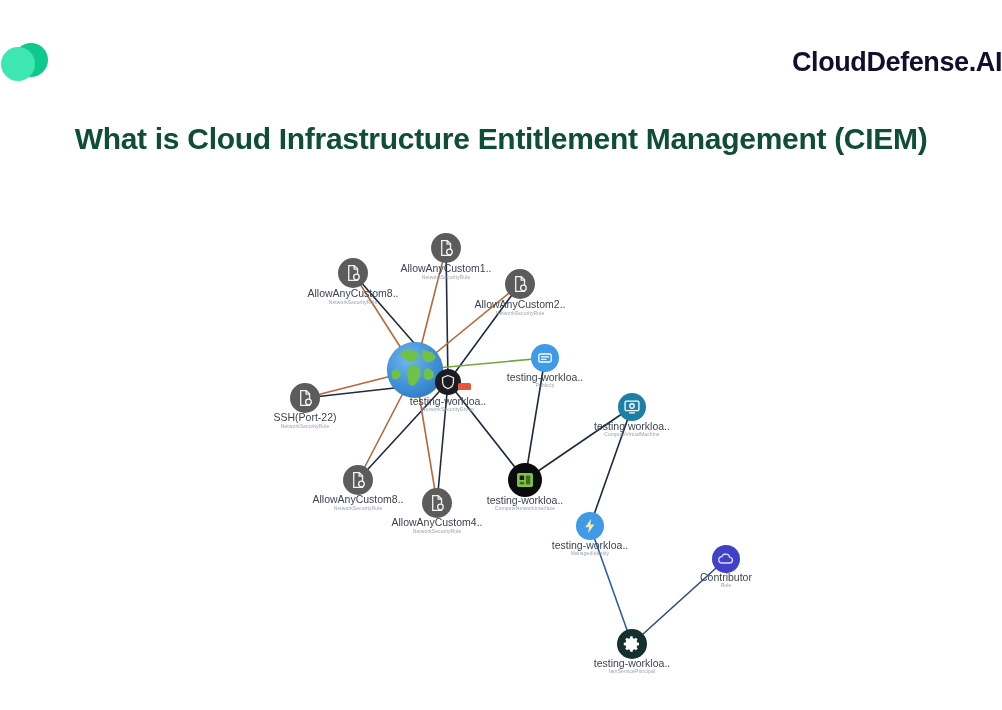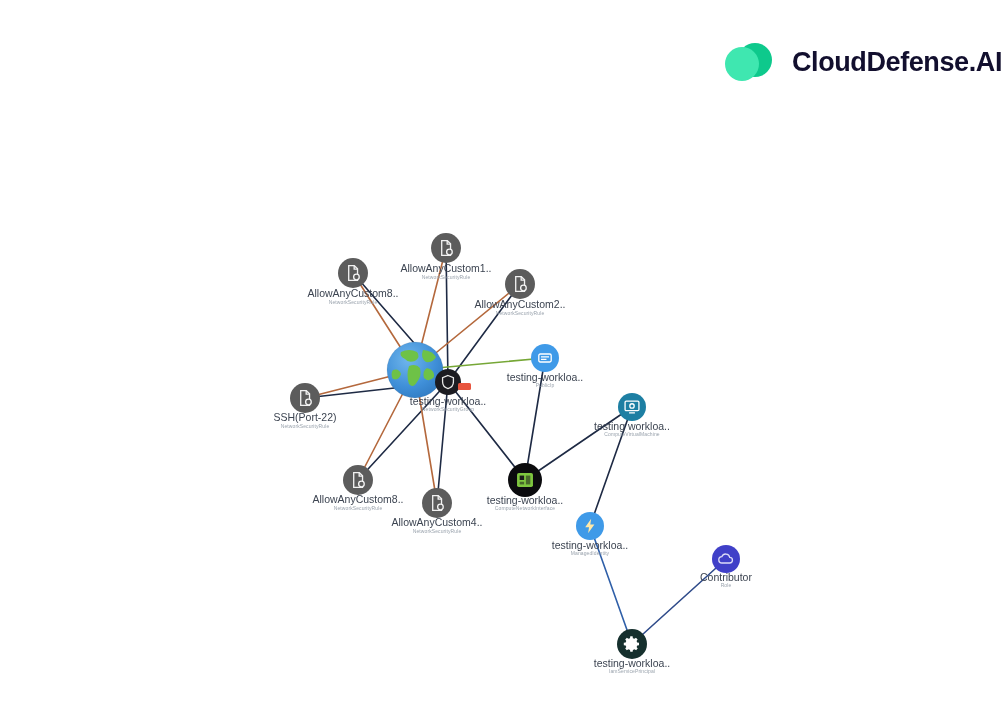--- a/index.html
+++ b/index.html
@@ -18,21 +18,21 @@
   }
 
   
   .brand {
     position: absolute;
     top: 38px;
     left: 0;
     width: 1002px;
     display: flex;
     align-items: center;
-    justify-content: flex-end;
+    justify-content: space-between;
     gap: 16px;
   }
   .brand-logo { width: 52px; height: 48px; display: block; }
   .brand-name {
     font-size: 27px;
     font-weight: bold;
     letter-spacing: -0.4px;
     color: #120f2e;
     font-family: "Liberation Sans", sans-serif;
     white-space: nowrap;
@@ -88,20 +88,24 @@
   <div class="brand">
     <span>
       <svg class="brand-logo" viewBox="0 0 52 48" xmlns="http://www.w3.org/2000/svg">
         <circle cx="31" cy="22" r="17" fill="#0ec98c"></circle>
         <circle cx="18" cy="26" r="17" fill="#3fe7b0"></circle>
       </svg>
     </span>
     <span class="brand-name">CloudDefense.AI</span>
   </div>
 
+  <div class="title">
+    <span>What is Cloud Infrastructure Entitlement Management</span>
+    <span>(CIEM)</span>
+  </div>
 
   <div class="graph-wrap">
     <svg class="graph-svg" viewBox="0 0 1002 492" xmlns="http://www.w3.org/2000/svg">
       <defs>
 
         <radialGradient id="globeOcean" cx="38%" cy="32%" r="78%">
           <stop offset="0%" stop-color="#6fb6ec"></stop>
           <stop offset="62%" stop-color="#3f8fd8"></stop>
           <stop offset="100%" stop-color="#2f78bf"></stop>
         </radialGradient>

